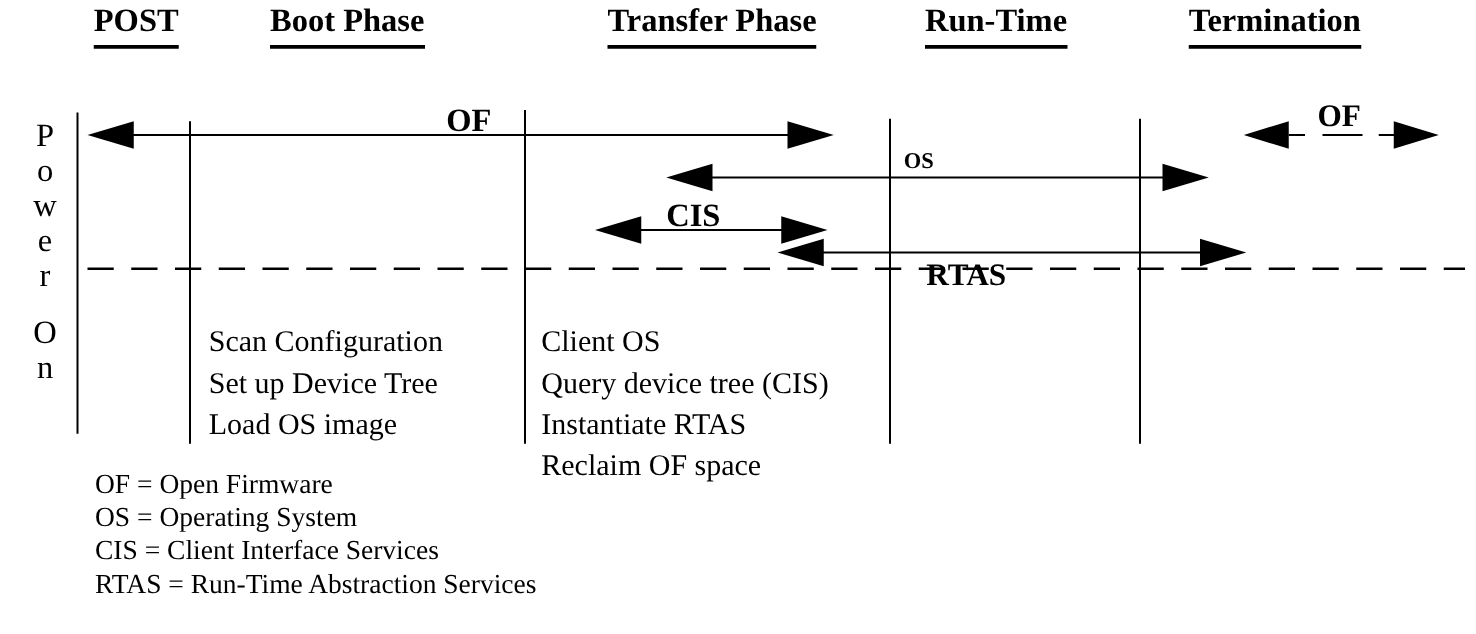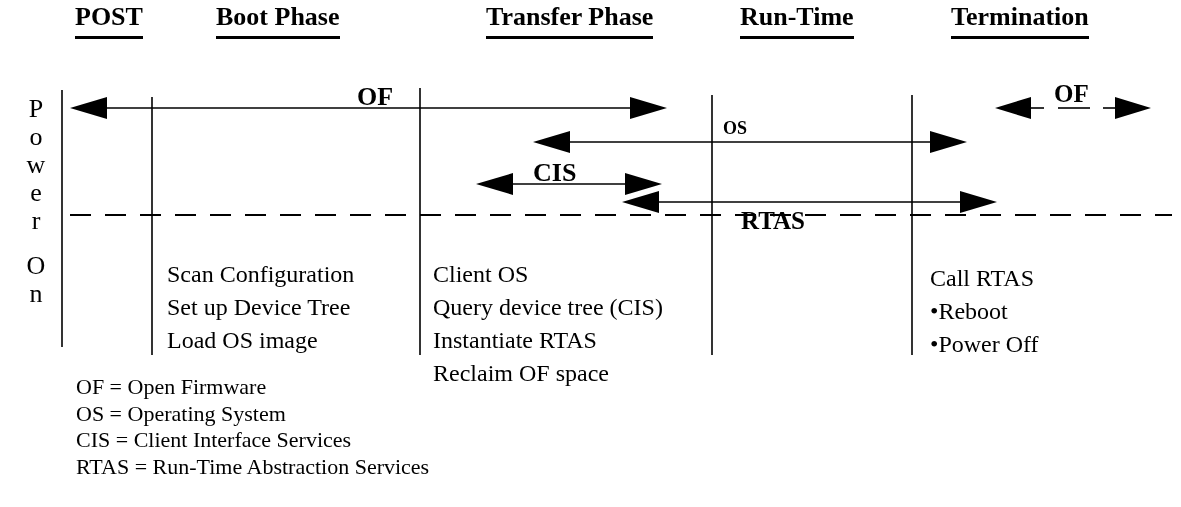--- a/index.html
+++ b/index.html
@@ -130,25 +130,20 @@
     <div>Load OS image</div>
   </div>
 
   <div class="task-list" style="left:433px; top:222px;">
     <div>Client OS</div>
     <div>Query device tree (CIS)</div>
     <div>Instantiate RTAS</div>
     <div>Reclaim OF space</div>
   </div>
 
-  <div class="task-list" style="left:930px; top:226px;">
-    <div>Call RTAS</div>
-    <div>•Reboot</div>
-    <div>•Power Off</div>
-  </div>
 
   <div class="legend">
     <div>OF = Open Firmware</div>
     <div>OS = Operating System</div>
     <div>CIS = Client Interface Services</div>
     <div>RTAS = Run-Time Abstraction Services</div>
   </div>
 
 </div>
 

